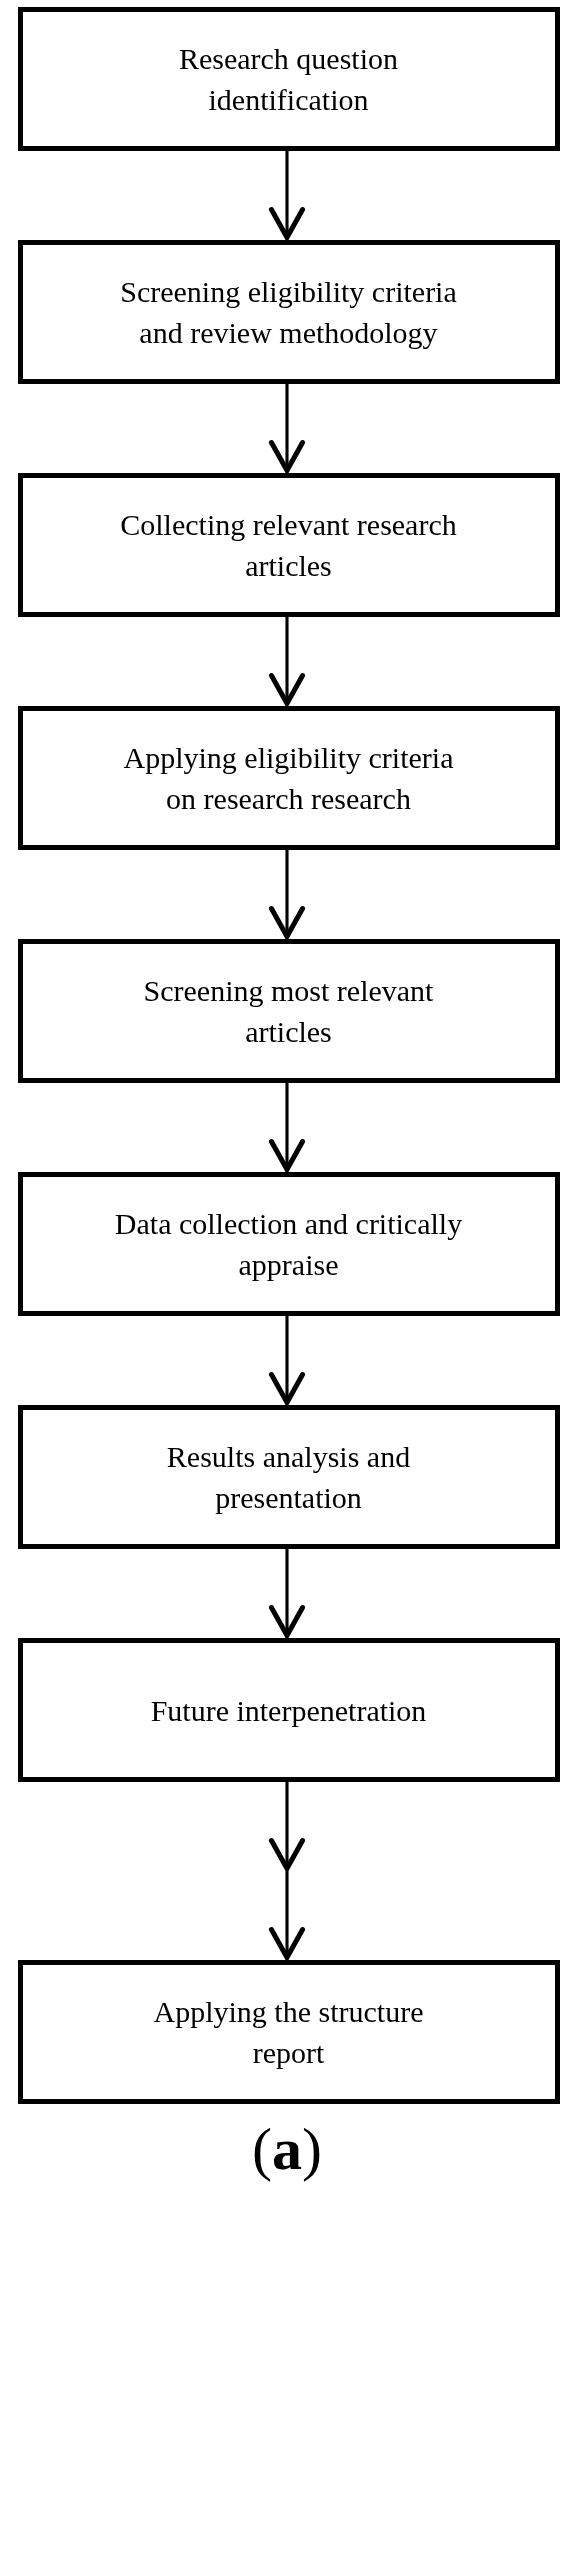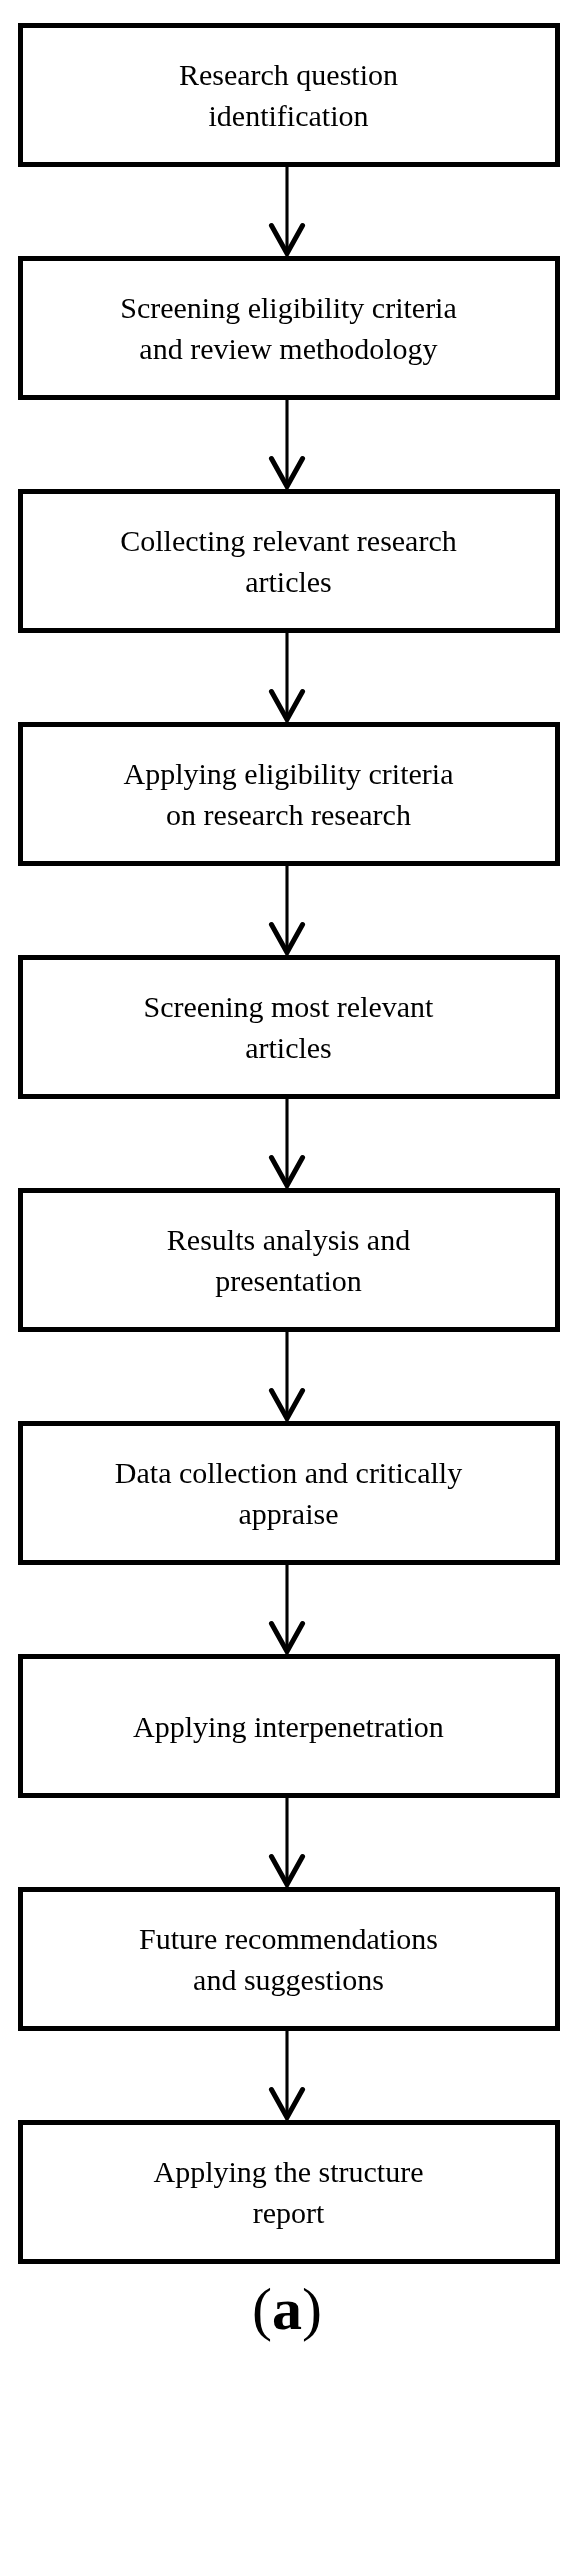--- a/index.html
+++ b/index.html
@@ -15,21 +15,21 @@
   #canvas {
     position: relative;
     width: 574px;
     height: 2576px;
     background: var(--paper);
     font-family: "Liberation Serif", "DejaVu Serif", serif;
     color: var(--ink);
     overflow: hidden;
   }
   #flowchart {
-    padding-top: 23px;
+    padding-top: 7px;
   }
   .step { 
     width: 574px;
   }
   .box {
     width: 542px;
     height: 144px;
     margin-left: 17.5px;
     border: 5px solid var(--ink);
     background: var(--paper);
@@ -122,56 +122,52 @@
 articles</span>
     </div>
     <svg class="arrow" viewBox="0 0 64 143" width="40" height="89" aria-hidden="true">
       <line x1="32" y1="0" x2="32" y2="139"></line>
       <polyline points="7,94 32,139 57,94"></polyline>
     </svg>
   </div>
 
   <div class="step">
     <div class="box">
+      <span class="box-label">Data collection and critically
+appraise</span>
+    </div>
+    <svg class="arrow" viewBox="0 0 64 143" width="40" height="89" aria-hidden="true">
+      <line x1="32" y1="0" x2="32" y2="139"></line>
+      <polyline points="7,94 32,139 57,94"></polyline>
+    </svg>
+  </div>
+
+  <div class="step">
+    <div class="box">
       <span class="box-label">Results analysis and
 presentation</span>
     </div>
     <svg class="arrow" viewBox="0 0 64 143" width="40" height="89" aria-hidden="true">
       <line x1="32" y1="0" x2="32" y2="139"></line>
       <polyline points="7,94 32,139 57,94"></polyline>
     </svg>
   </div>
 
   <div class="step">
     <div class="box">
-      <span class="box-label">Data collection and critically
-appraise</span>
-    </div>
-    <svg class="arrow" viewBox="0 0 64 143" width="40" height="89" aria-hidden="true">
-      <line x1="32" y1="0" x2="32" y2="139"></line>
-      <polyline points="7,94 32,139 57,94"></polyline>
-    </svg>
-  </div>
-
-  <div class="step">
-    <div class="box">
-      <span class="box-label">Applying interpenetration</span>
+      <span class="box-label">Future interpenetration</span>
     </div>
     <svg class="arrow" viewBox="0 0 64 143" width="40" height="89" aria-hidden="true">
       <line x1="32" y1="0" x2="32" y2="139"></line>
       <polyline points="7,94 32,139 57,94"></polyline>
     </svg>
   </div>
 
 
   <div class="step">
-    <div class="box">
-      <span class="box-label">Future recommendations
-and suggestions</span>
-    </div>
     <svg class="arrow" viewBox="0 0 64 143" width="40" height="89" aria-hidden="true">
       <line x1="32" y1="0" x2="32" y2="139"></line>
       <polyline points="7,94 32,139 57,94"></polyline>
     </svg>
   </div>
 
   <div class="step">
     <div class="box">
       <span class="box-label">Applying the structure
 report</span>

